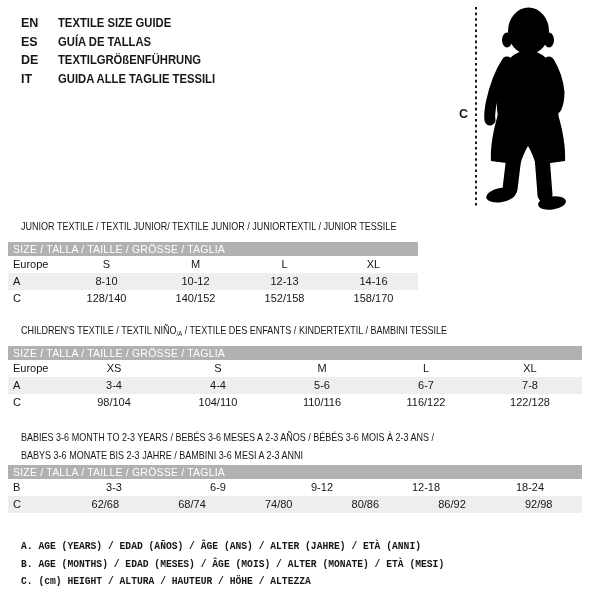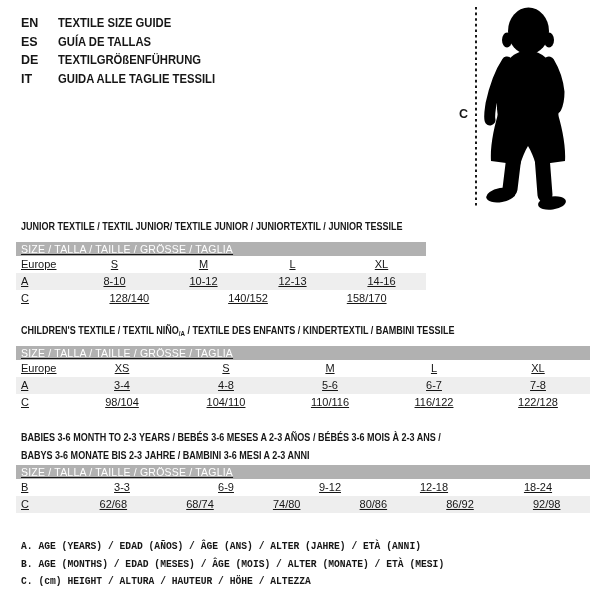--- a/index.html
+++ b/index.html
@@ -17,25 +17,25 @@
   .figure-svg{position:absolute;left:474px;top:0;}
   .figure-svg .shape{fill:var(--sil,#000);}
   .figure-svg .stroke-shape{fill:none;stroke:var(--sil,#000);stroke-linecap:round;}
   .figure-svg .dash{stroke:var(--sil,#000);}
   .figure-label{position:absolute;left:459px;top:107px;font-weight:bold;font-size:12.5px;}
   
   .size-section{position:absolute;left:0;top:0;width:600px;}
   .sec0{top:217px;}
   .sec1{top:321px;}
   .sec2{top:428px;}
-  .sec-heading{position:absolute;left:21px;top:0;font-weight:bold;font-size:11px;white-space:nowrap;}
+  .sec-heading{position:absolute;left:21px;top:0;font-weight:normal;font-size:11px;white-space:nowrap;}
   .heading-line{line-height:18px;transform:scaleX(0.82);transform-origin:0 0;}
   .subscript{font-size:7.5px;vertical-align:-2px;}
   
-  .size-table{position:absolute;left:16px;text-decoration:underline;}
+  .size-table{position:absolute;left:8px;}
   .sec0 .size-table{top:25px;width:410px;}
   .sec1 .size-table{top:25px;width:574px;}
   .sec2 .size-table{top:37px;width:574px;}
   .table-header{
     height:14px;line-height:14px;padding-left:5px;
     background:var(--bar-bg,#b1b1b1);color:var(--bar-text,#ffffff);
     font-size:10.5px;letter-spacing:0.2px;
   }
   .trow{display:flex;height:17px;line-height:17px;font-size:11px;align-items:flex-end;}
   .trow.striped{background:var(--stripe,#eeeeee);}
@@ -94,20 +94,21 @@
             <span class="tcell label-cell">A</span>
             <span class="tcell value-cell">8-10</span>
             <span class="tcell value-cell">10-12</span>
             <span class="tcell value-cell">12-13</span>
             <span class="tcell value-cell">14-16</span>
           </div>
           <div class="trow">
             <span class="tcell label-cell">C</span>
             <span class="tcell value-cell">128/140</span>
             <span class="tcell value-cell">140/152</span>
+            <span class="tcell value-cell">152/158</span>
             <span class="tcell value-cell">158/170</span>
           </div>
         </div>
     </div>
   </section>
 
   <section class="size-section sec1">
     <div class="sec-heading">
         <div class="heading-line"><span>CHILDREN'S TEXTILE / TEXTIL NIÑO</span><span class="subscript">/A</span><span> / TEXTILE DES ENFANTS / KINDERTEXTIL / BAMBINI TESSILE</span></div>
       </div>
@@ -118,21 +119,21 @@
             <span class="tcell label-cell">Europe</span>
             <span class="tcell value-cell">XS</span>
             <span class="tcell value-cell">S</span>
             <span class="tcell value-cell">M</span>
             <span class="tcell value-cell">L</span>
             <span class="tcell value-cell">XL</span>
           </div>
           <div class="trow striped">
             <span class="tcell label-cell">A</span>
             <span class="tcell value-cell">3-4</span>
-            <span class="tcell value-cell">4-8</span>
+            <span class="tcell value-cell">4-4</span>
             <span class="tcell value-cell">5-6</span>
             <span class="tcell value-cell">6-7</span>
             <span class="tcell value-cell">7-8</span>
           </div>
           <div class="trow">
             <span class="tcell label-cell">C</span>
             <span class="tcell value-cell">98/104</span>
             <span class="tcell value-cell">104/110</span>
             <span class="tcell value-cell">110/116</span>
             <span class="tcell value-cell">116/122</span>

